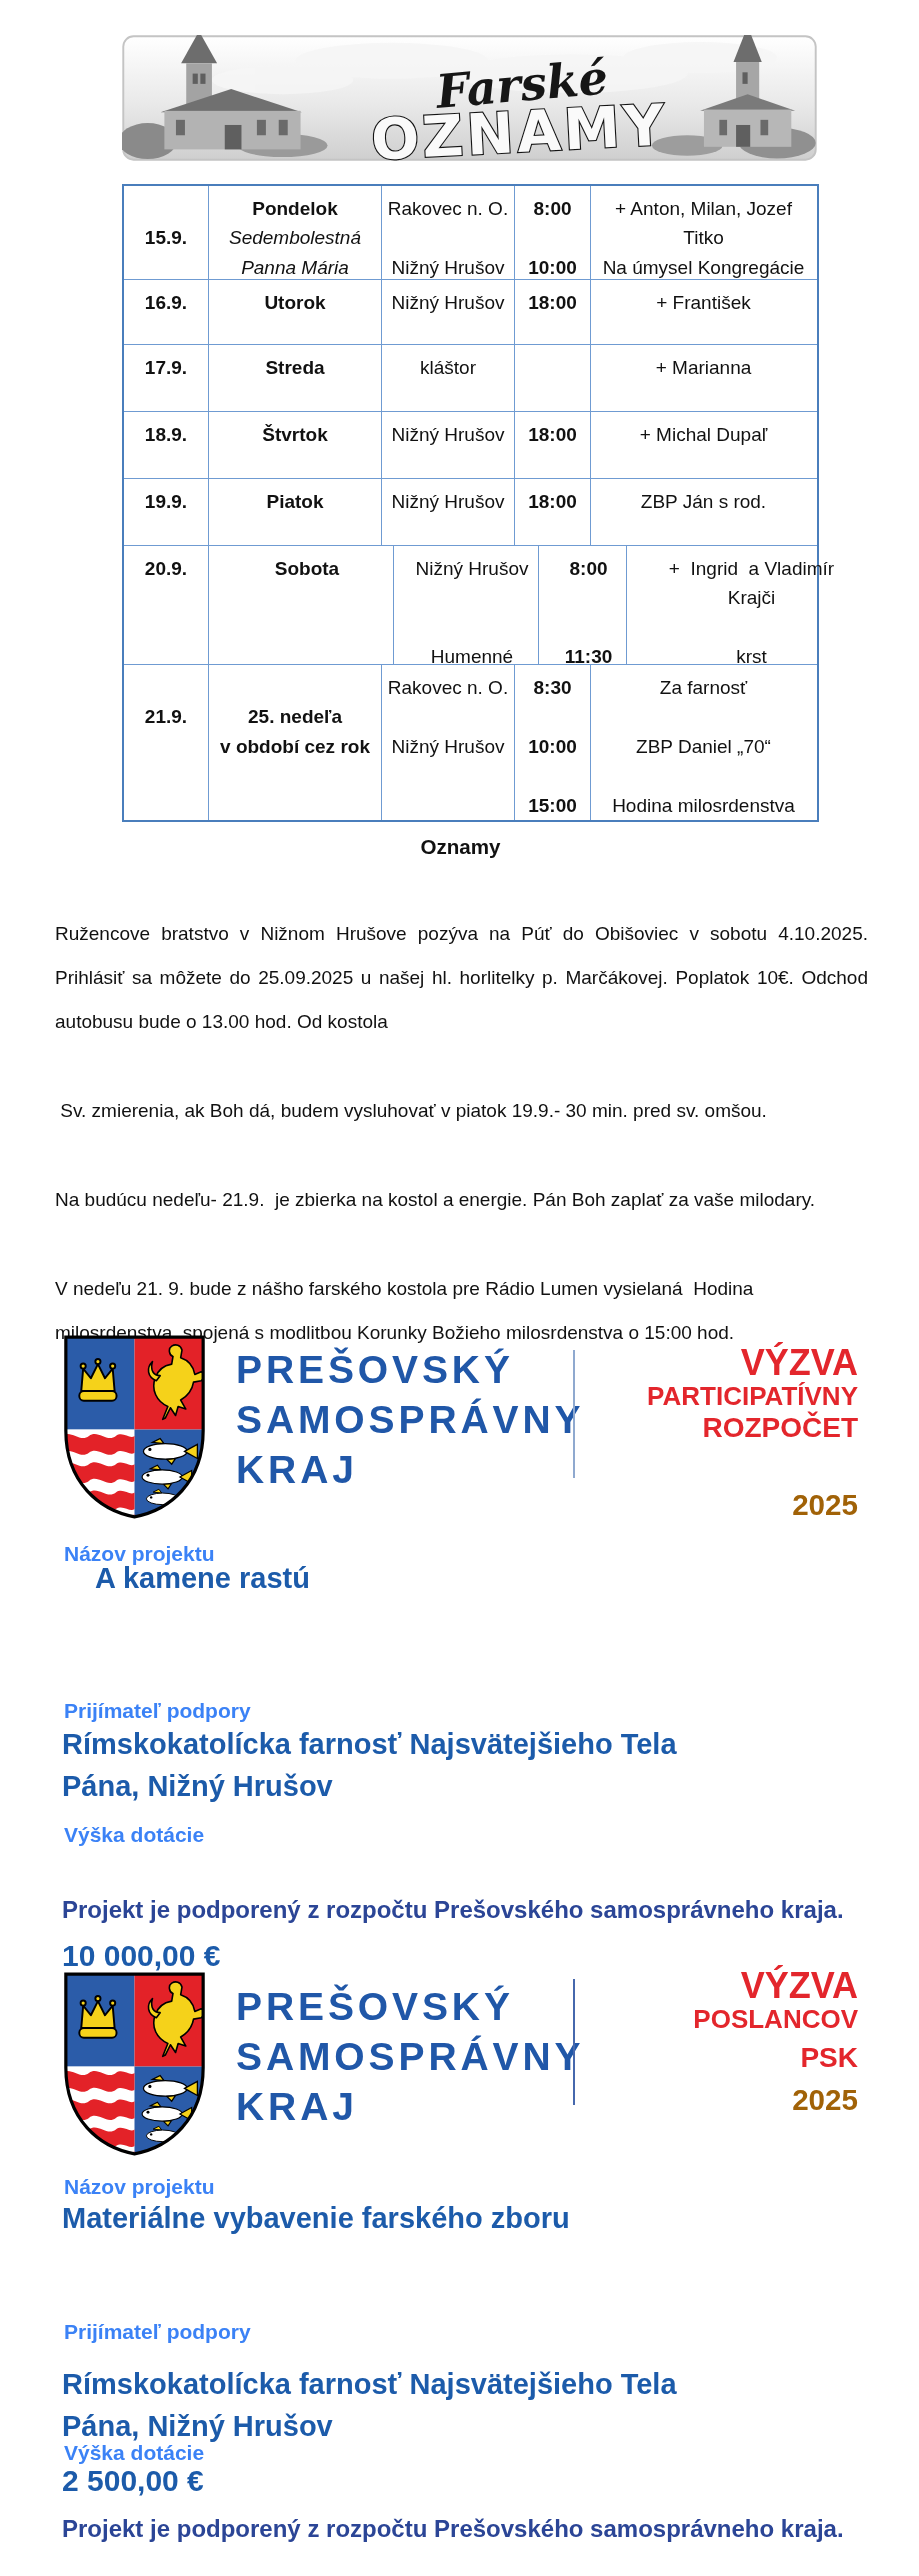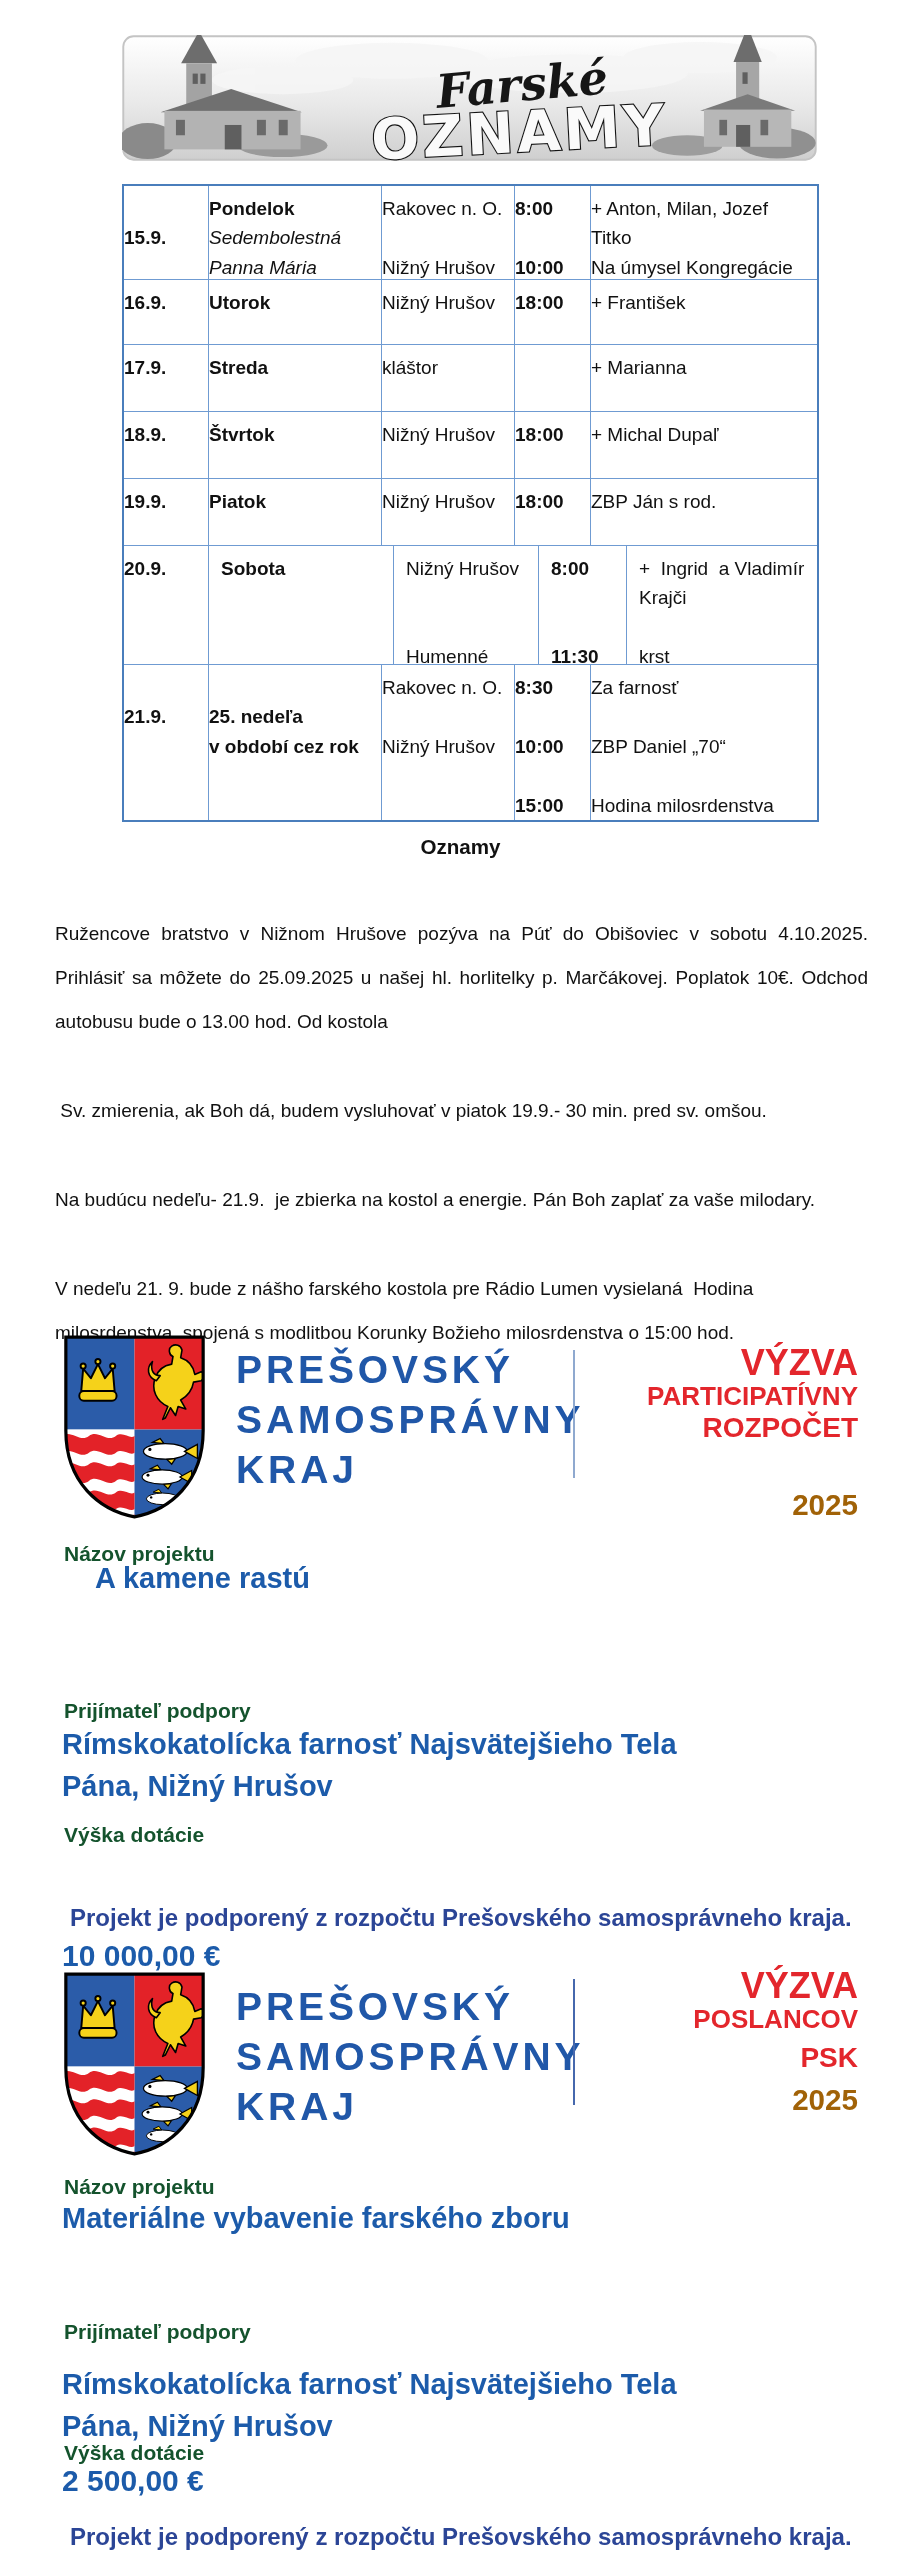--- a/index.html
+++ b/index.html
@@ -12,21 +12,21 @@
   .banner svg{display:block;width:100%;height:100%;}
   
   .schedule{
     position:absolute;left:122px;top:184px;width:693px;
     border:2.6px solid #4a7ebc;background:#fff;
   }
   .trow{display:grid;grid-template-columns:85px 173px 133px 76px 225px;border-bottom:1.3px solid #6f9bd2;}
   .trow:last-child{border-bottom:none;}
   .trow-1{height:93px;}.trow-2{height:64px;}.trow-3{height:66px;}
   .trow-4{height:66px;}.trow-5{height:66px;}.trow-6{height:118px;gap:12px;}.trow-7{height:155px;}
-  .tcell{border-right:1.3px solid #6f9bd2;padding-top:7.7px;text-align:left;font-size:19px;line-height:29.6px;white-space:pre;overflow:hidden;}
+  .tcell{border-right:1.3px solid #6f9bd2;padding-top:7.7px;text-align:center;font-size:19px;line-height:29.6px;white-space:pre;overflow:hidden;}
   .tcell:last-child{border-right:none;}
   .tline{height:29.6px;}
   .tline.b{font-weight:bold;}
   .tline.i{font-style:italic;}
   
   .oznamy-h{position:absolute;left:55px;top:835px;width:811px;margin:0;text-align:center;
     font-size:20.6px;font-weight:bold;color:#111;}
   .paras{position:absolute;left:55px;top:912px;width:813px;font-size:19px;line-height:44px;}
   .paras p{margin:0 0 45px 0;white-space:pre-wrap;}
   .paras p.just{text-align:justify;}
@@ -44,26 +44,26 @@
   .call{position:absolute;right:61px;text-align:right;font-weight:bold;color:#e3262c;}
   .call-1{top:1344px;}
   .call-2{top:1967px;}
   .call .l1{font-size:36px;line-height:37px;}
   .call .l2{font-size:26px;line-height:31px;}
   .call .l3{font-size:28px;line-height:32px;}
   .call .year{font-size:29.6px;line-height:31px;color:#a16207;}
   .call-1 .year{margin-top:45px;}
   .call-2 .l3{margin-top:7px;}
   .call-2 .year{margin-top:10.3px;}
-  .lbl{position:absolute;left:64px;margin:0;font-size:21px;font-weight:bold;color:#14532d;}
+  .lbl{position:absolute;left:64px;margin:0;font-size:21px;font-weight:bold;color:#3b82f6;}
   .bigval{position:absolute;left:62px;margin:0;font-weight:bold;color:#1c5baa;}
   .proj-name{font-size:29px;}
   .recip{font-size:29px;line-height:42px;}
   .amount{font-size:30px;}
-  .footer-line{position:absolute;left:62px;margin:8px;font-size:24px;font-weight:bold;color:#2b4596;}
+  .footer-line{position:absolute;left:62px;margin:0;font-size:24px;font-weight:bold;color:#2b4596;}
   .lbl-nazov-1{top:1542px;} .name-1{top:1562px;margin-left:33px;}
   .lbl-prij-1{top:1699px;}  .recip-1{top:1723px;}
   .lbl-vyska-1{top:1823px;} .amount-1{top:1939px;text-align:right;}
   .footer-1{top:1896px;}
   .lbl-nazov-2{top:2175px;} .name-2{top:2202px;}
   .lbl-prij-2{top:2320px;}  .recip-2{top:2363px;}
   .lbl-vyska-2{top:2441px;} .amount-2{top:2464px;}
   .footer-2{top:2515px;}
 </style>
 </head>

